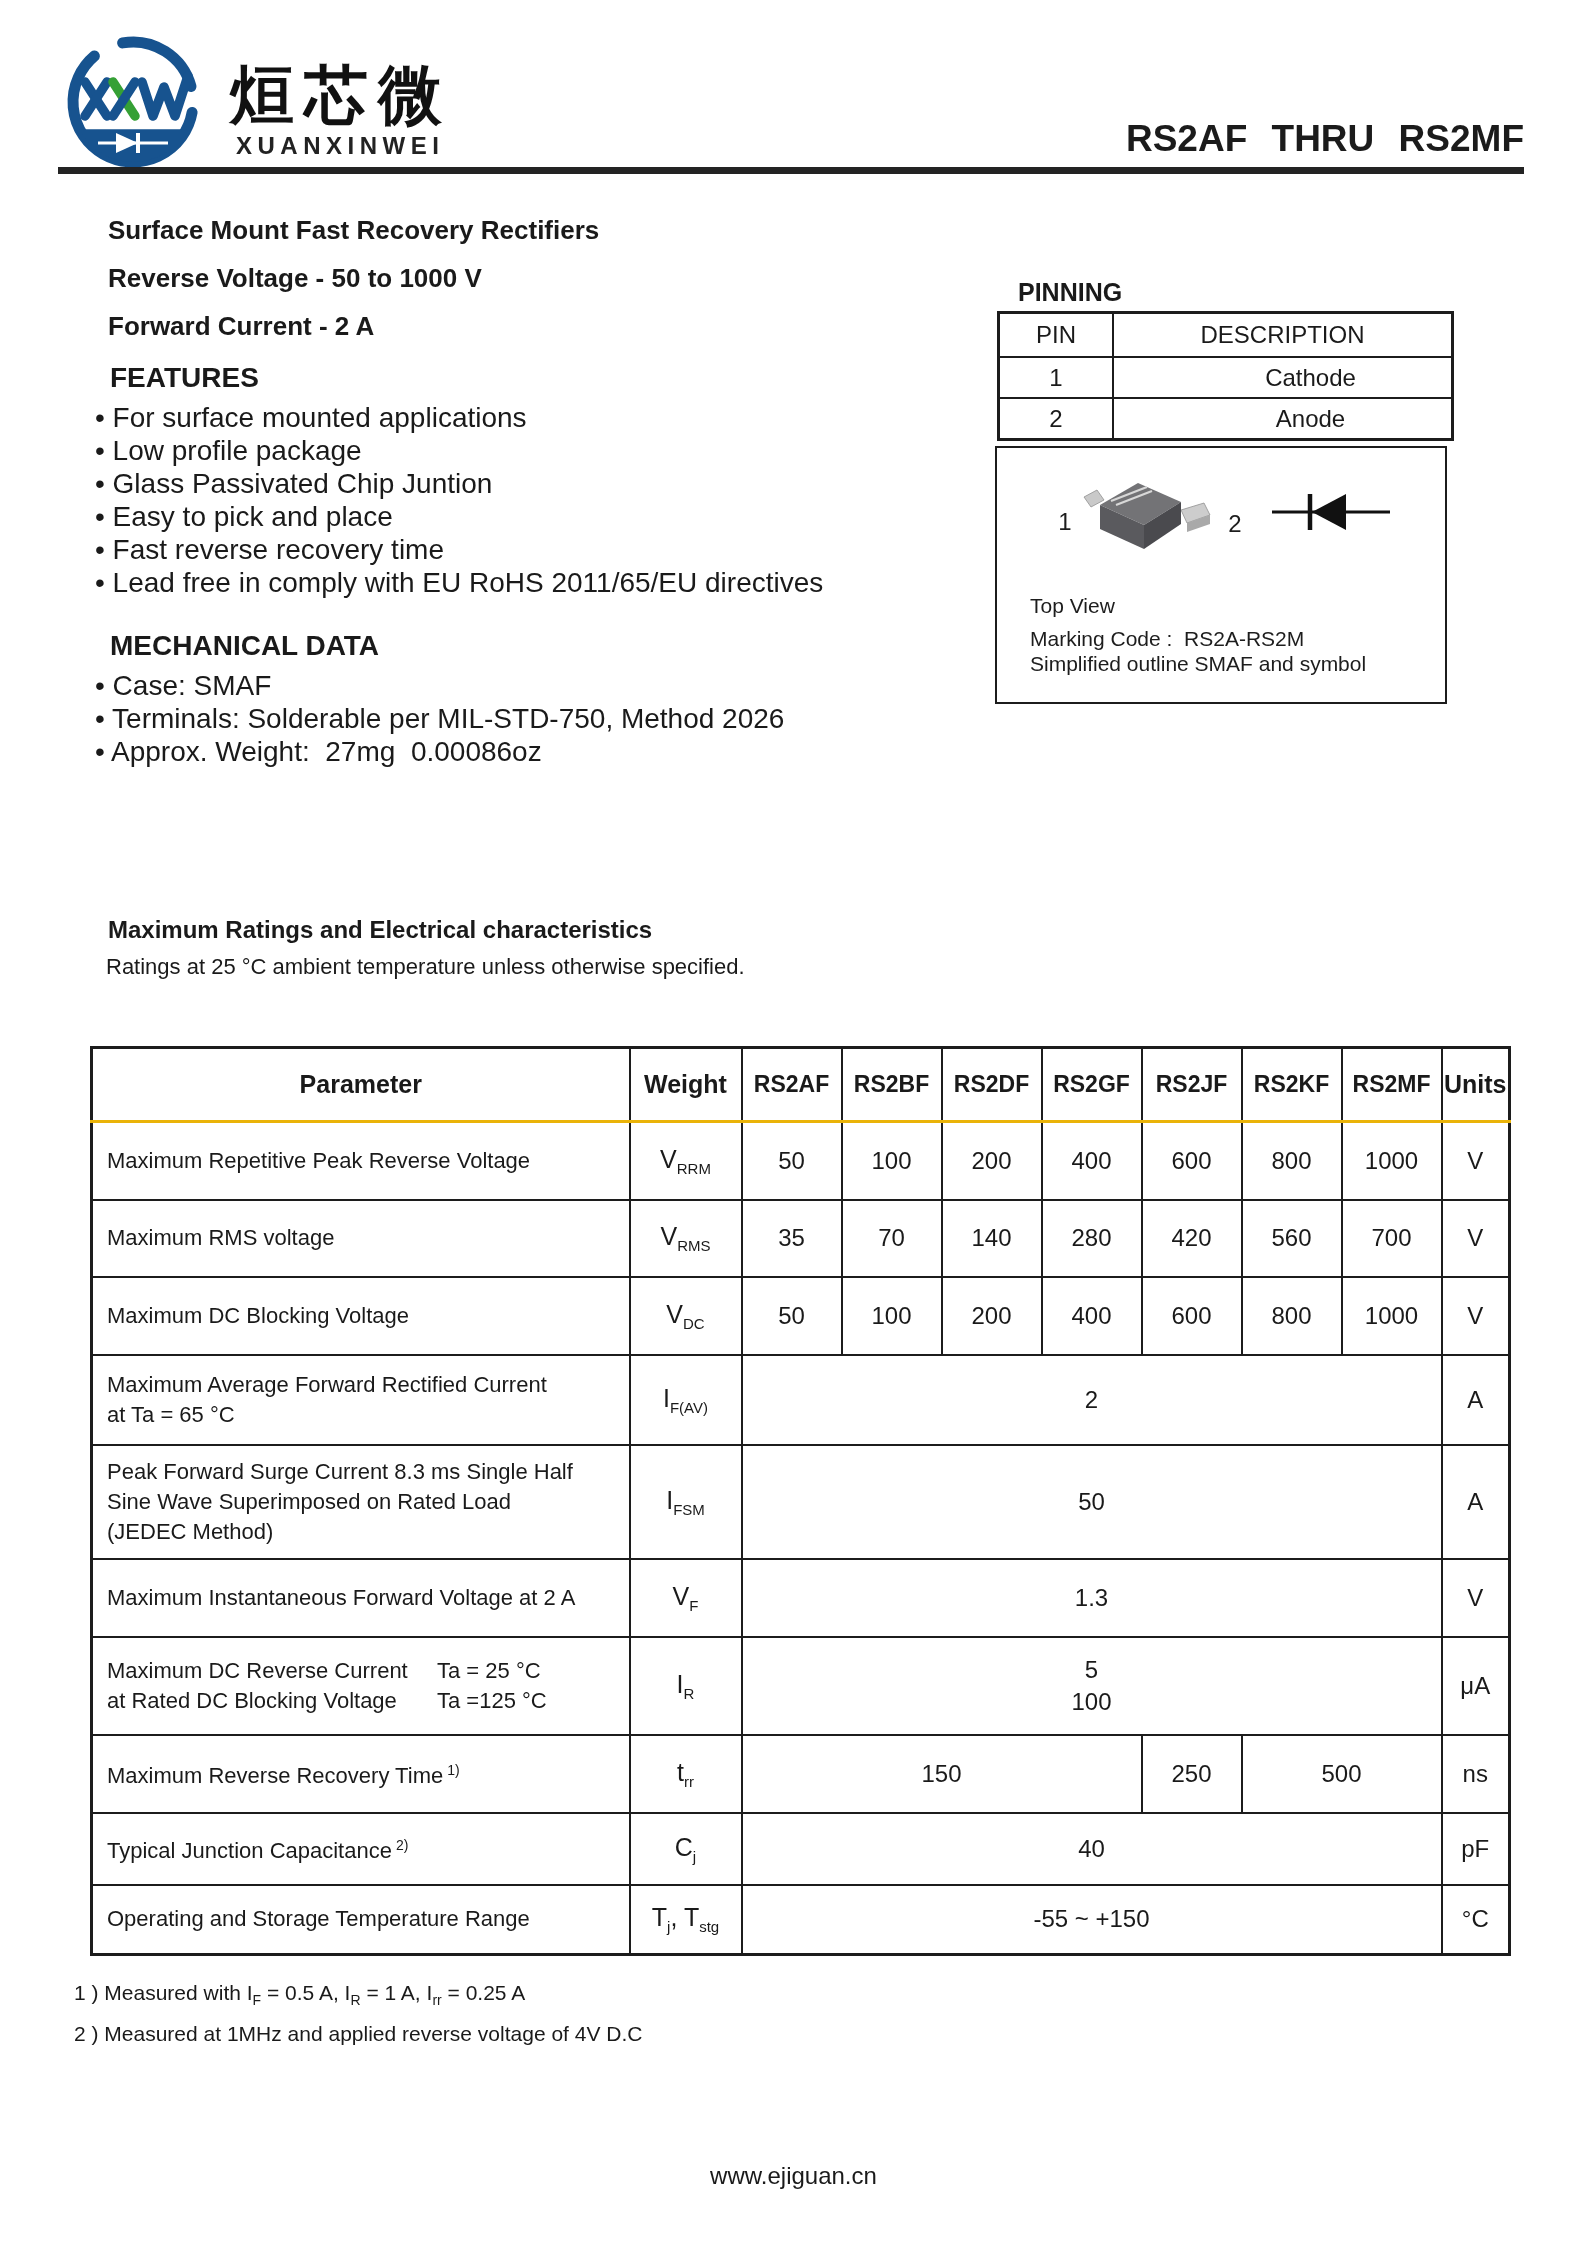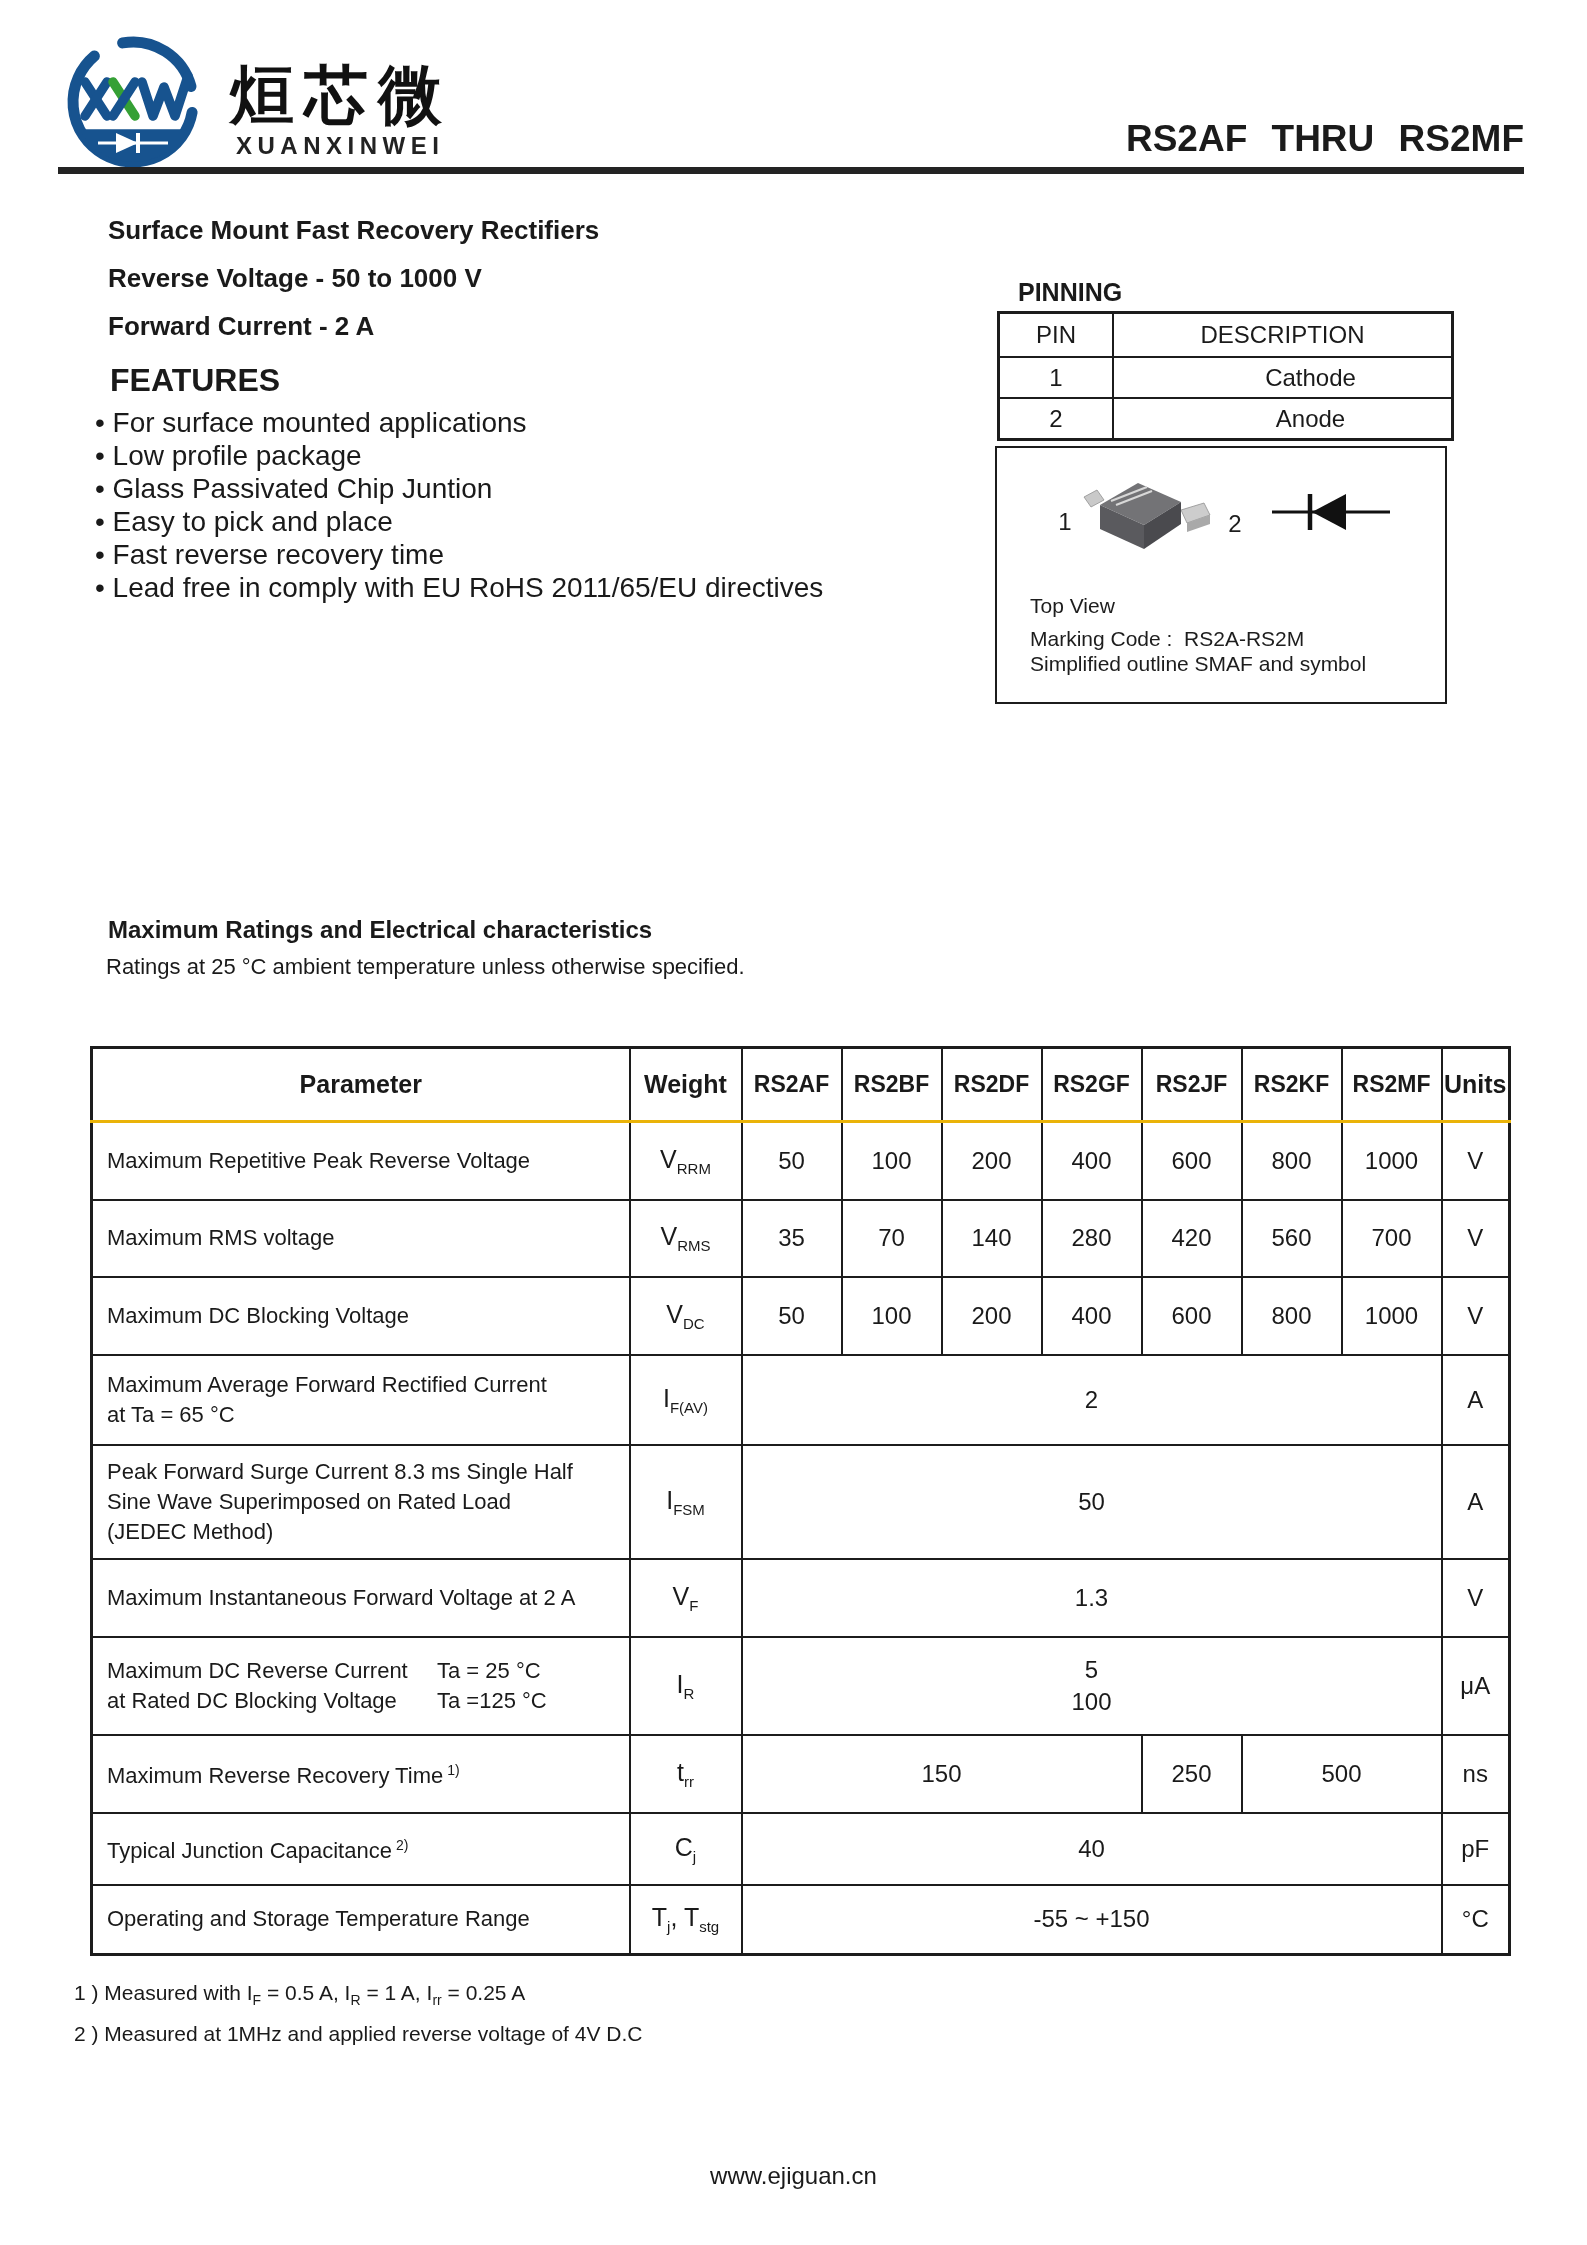--- a/index.html
+++ b/index.html
@@ -14,21 +14,21 @@
             letter-spacing:5.5px;color:#222;}
   .part-title{position:absolute;top:118px;left:830px;width:694px;text-align:right;
               font-size:37px;font-weight:700;word-spacing:14px;color:#1b1b1b;}
   .header-rule{position:absolute;left:58px;top:167px;width:1466px;height:7px;background:#232323;}
 
   
   .product-block{position:absolute;left:108px;top:206px;font-size:26px;font-weight:700;
                  line-height:48px;}
   .features-block{position:absolute;left:95px;top:362px;}
   .mech-block{position:absolute;left:95px;top:630px;}
-  .sec-head{font-size:32px;font-weight:700;margin:0 0 7px 15px;}
+  .sec-head{font-size:28px;font-weight:700;margin:0 0 7px 15px;}
   .blist{margin:0;padding:0;list-style:none;font-size:28px;line-height:33px;}
   .blist li::before{content:"• ";}
 
   
   .pinning-title{position:absolute;left:1018px;top:278px;font-size:25px;font-weight:700;}
   .pin-table{position:absolute;left:997px;top:311px;width:457px;border-collapse:collapse;
              border:3px solid #1c1c1c;table-layout:fixed;}
   .pin-table th,.pin-table td{border:2px solid #1c1c1c;font-size:24px;}
   .pin-table th{font-weight:400;height:40px;text-align:center;}
   .pin-table td{height:37px;}
@@ -107,20 +107,28 @@
     <ul class="blist">
       <li>For surface mounted applications</li>
       <li>Low profile package</li>
       <li>Glass Passivated Chip Juntion</li>
       <li>Easy to pick and place</li>
       <li>Fast reverse recovery time</li>
       <li>Lead free in comply with EU RoHS 2011/65/EU directives</li>
     </ul>
   </div>
 
+  <div class="mech-block">
+    <div class="sec-head">MECHANICAL DATA</div>
+    <ul class="blist">
+      <li>Case: SMAF</li>
+      <li>Terminals: Solderable per MIL-STD-750, Method 2026</li>
+      <li>Approx. Weight:&nbsp; 27mg&nbsp; 0.00086oz</li>
+    </ul>
+  </div>
 
   <div class="pinning-title">PINNING</div>
   <table class="pin-table">
     <tbody>
         <tr>
       <th class="pin-c">PIN</th>
       <th>DESCRIPTION</th>
     </tr>
     <tr>
       <td class="pin-c">1</td>

